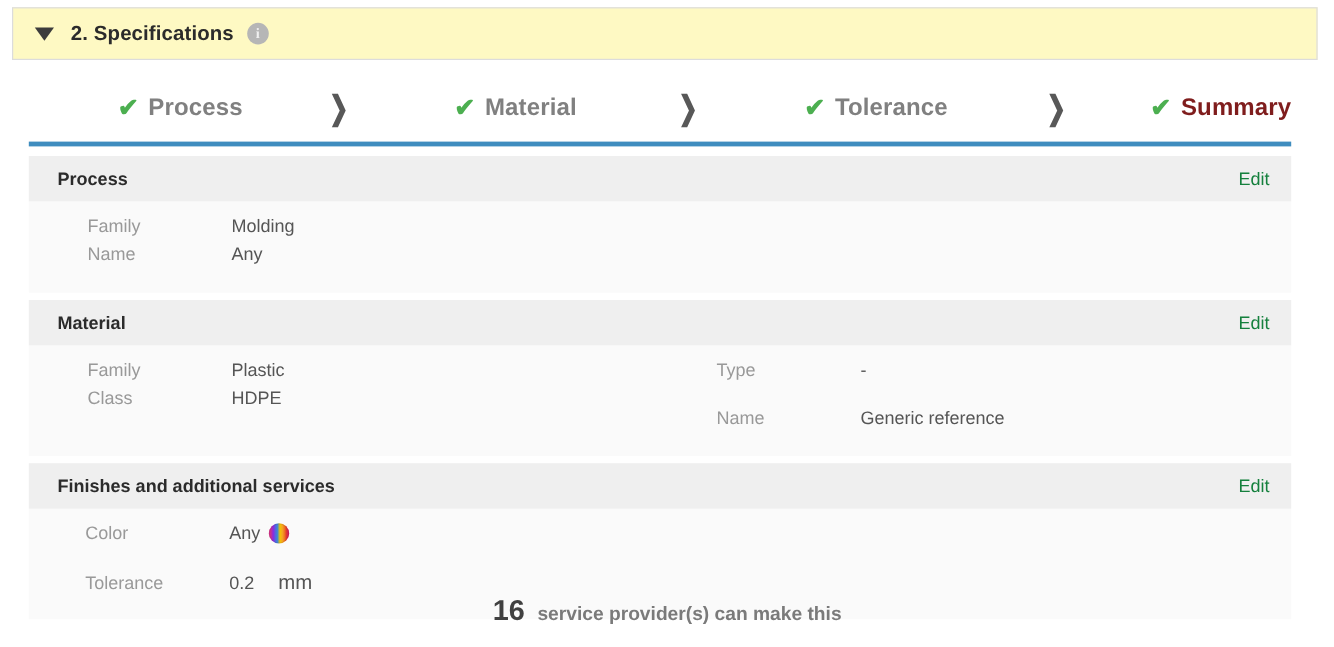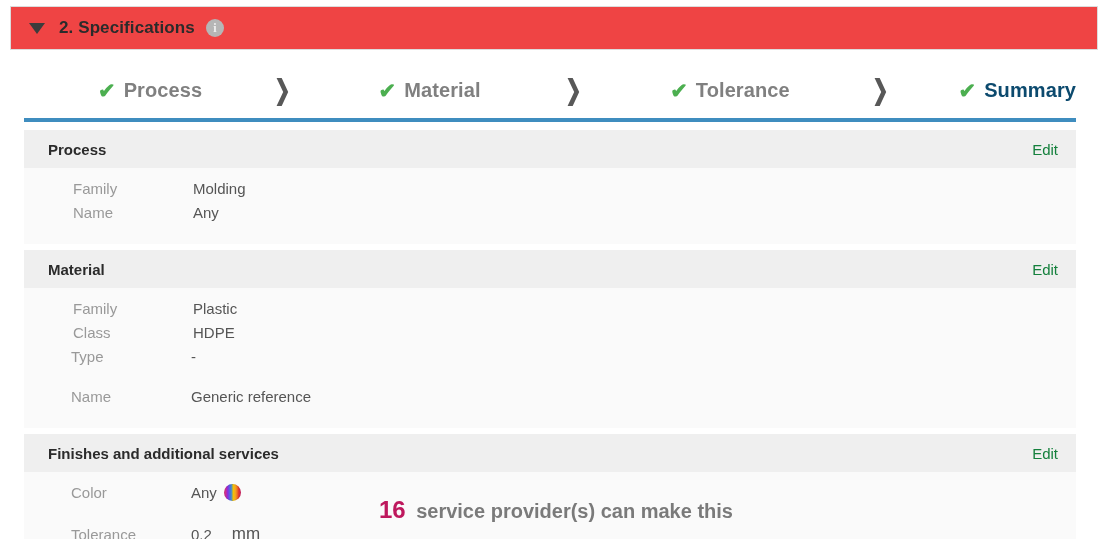--- a/index.html
+++ b/index.html
@@ -15,21 +15,21 @@
     overflow: hidden;
   }
 
   
   .panel-header {
     position: absolute;
     left: 10px;
     top: 6px;
     width: 1088px;
     height: 44px;
-    background: #ef4444;
+    background: #fef9c3;
     border: 1px solid #dcdcdc;
     box-sizing: border-box;
     display: flex;
     align-items: center;
   }
   .collapse-caret {
     margin-left: 18px;
     width: 0; height: 0;
     border-left: 8px solid transparent;
     border-right: 8px solid transparent;
@@ -82,21 +82,21 @@
     font-weight: bold;
     margin-right: 8px;
     line-height: 1;
   }
   .step-label {
     font-size: 20px;
     font-weight: bold;
     color: #808080;
     letter-spacing: 0.1px;
   }
-  .step.active .step-label { color: #0c4a6e; }
+  .step.active .step-label { color: #7f1d1d; }
   .step-sep {
     color: #585858;
     font-size: 27px;
     font-weight: bold;
     line-height: 1;
     transform: scaleX(0.72);
     user-select: none;
   }
   .sp-a { width: 78px; }
   .sp-b { width: 72px; }
@@ -145,21 +145,20 @@
     color: #15803d;
     text-decoration: none;
     cursor: pointer;
     padding-right: 4px;
   }
 
   .section-body {
     background: #fafafa;
     display: flex;
     padding: 12px 0 16px 0;
-    flex-direction: column;
   }
   .col {
     display: flex;
     flex-direction: column;
     width: 50%;
     box-sizing: border-box;
   }
   .col-left  { padding-left: 49px; }
   .col-right { padding-left: 47px; gap: 16px; }
 
@@ -203,25 +202,25 @@
   .footer {
     position: absolute;
     left: 0;
     top: 496px;
     width: 1112px;
     text-align: center;
   }
   .provider-count {
     font-size: 24px;
     font-weight: bold;
-    color: #be185d;
+    color: #404040;
     vertical-align: baseline;
   }
   .provider-text {
-    font-size: 20px;
+    font-size: 16px;
     font-weight: bold;
     color: #7a7a7a;
     margin-left: 6px;
   }
 </style>
 </head>
 <body>
 
 <div class="panel-header">
   <div class="collapse-caret"></div>

